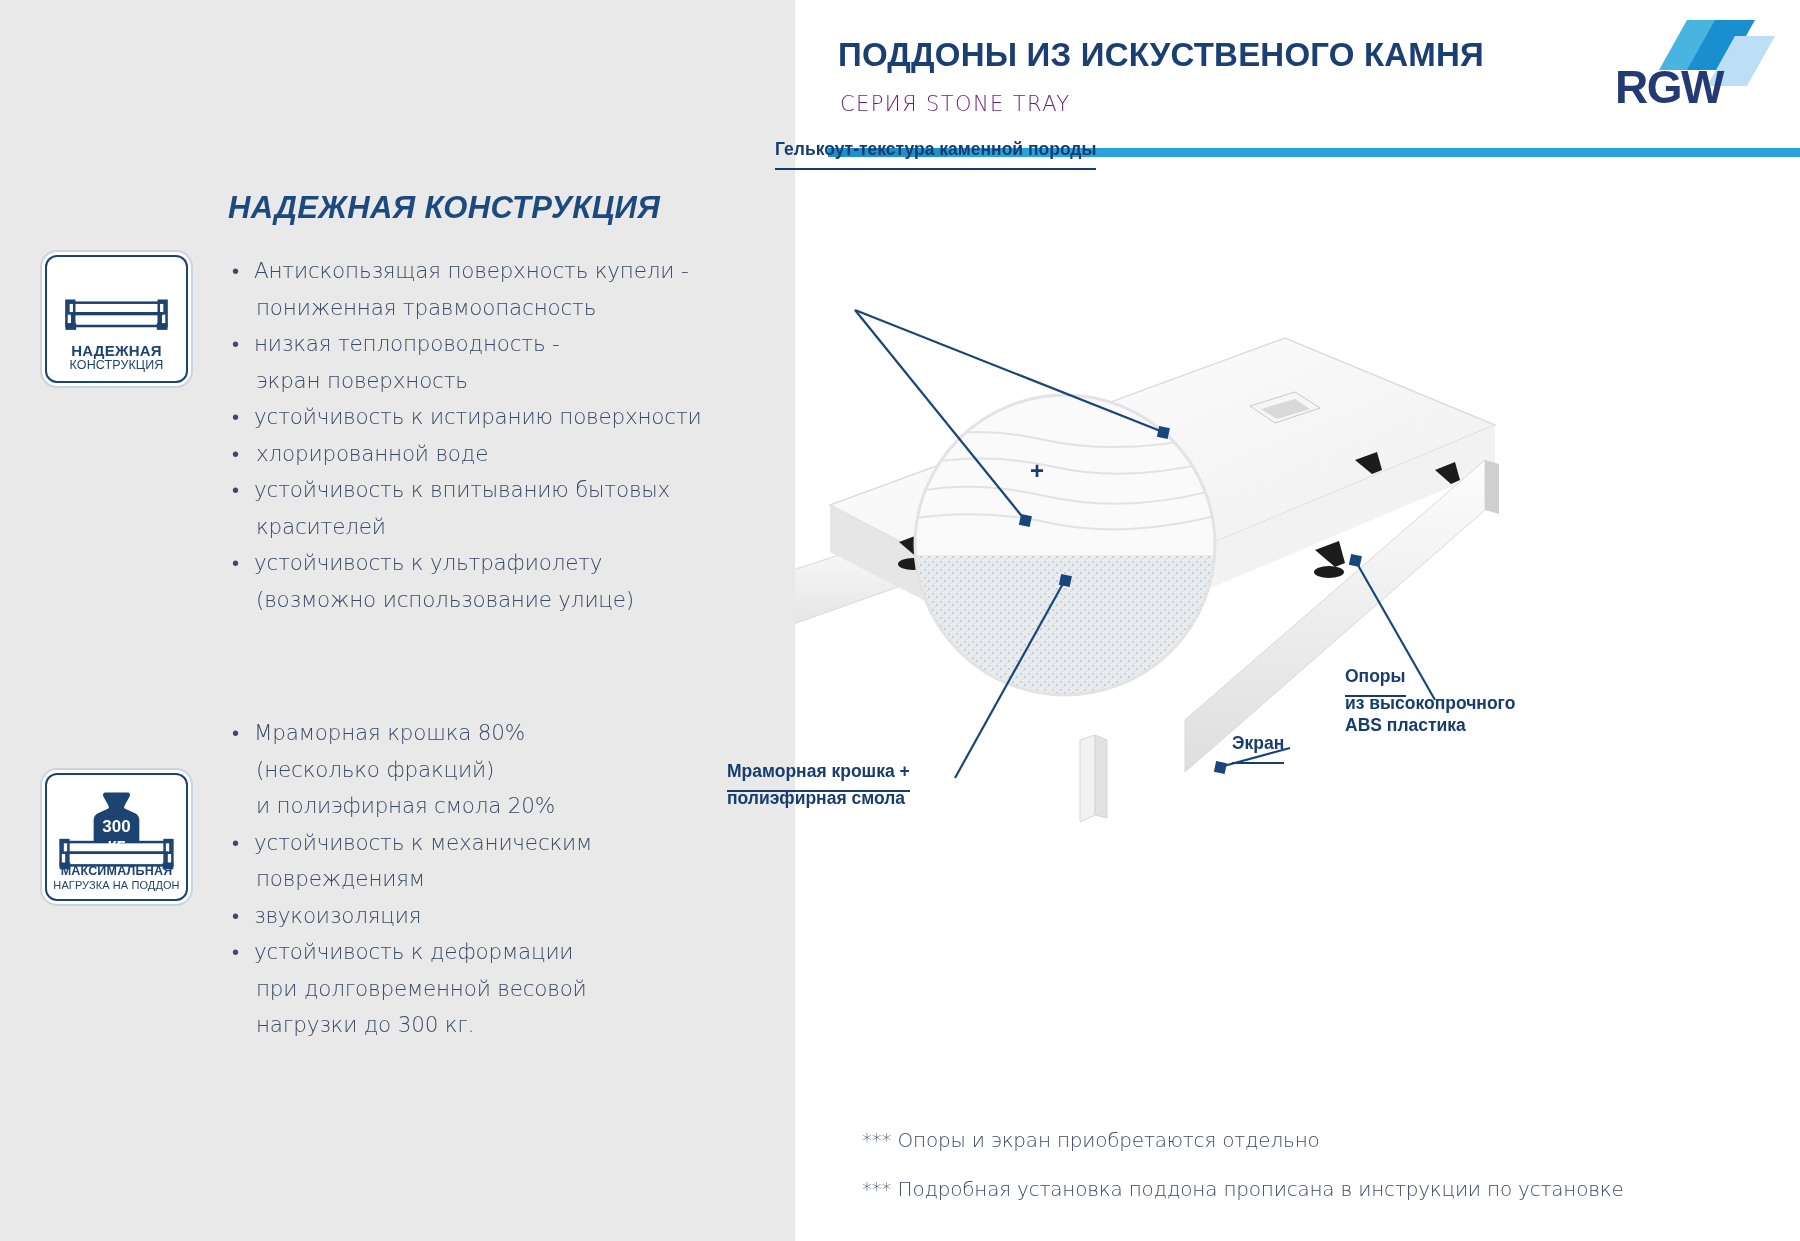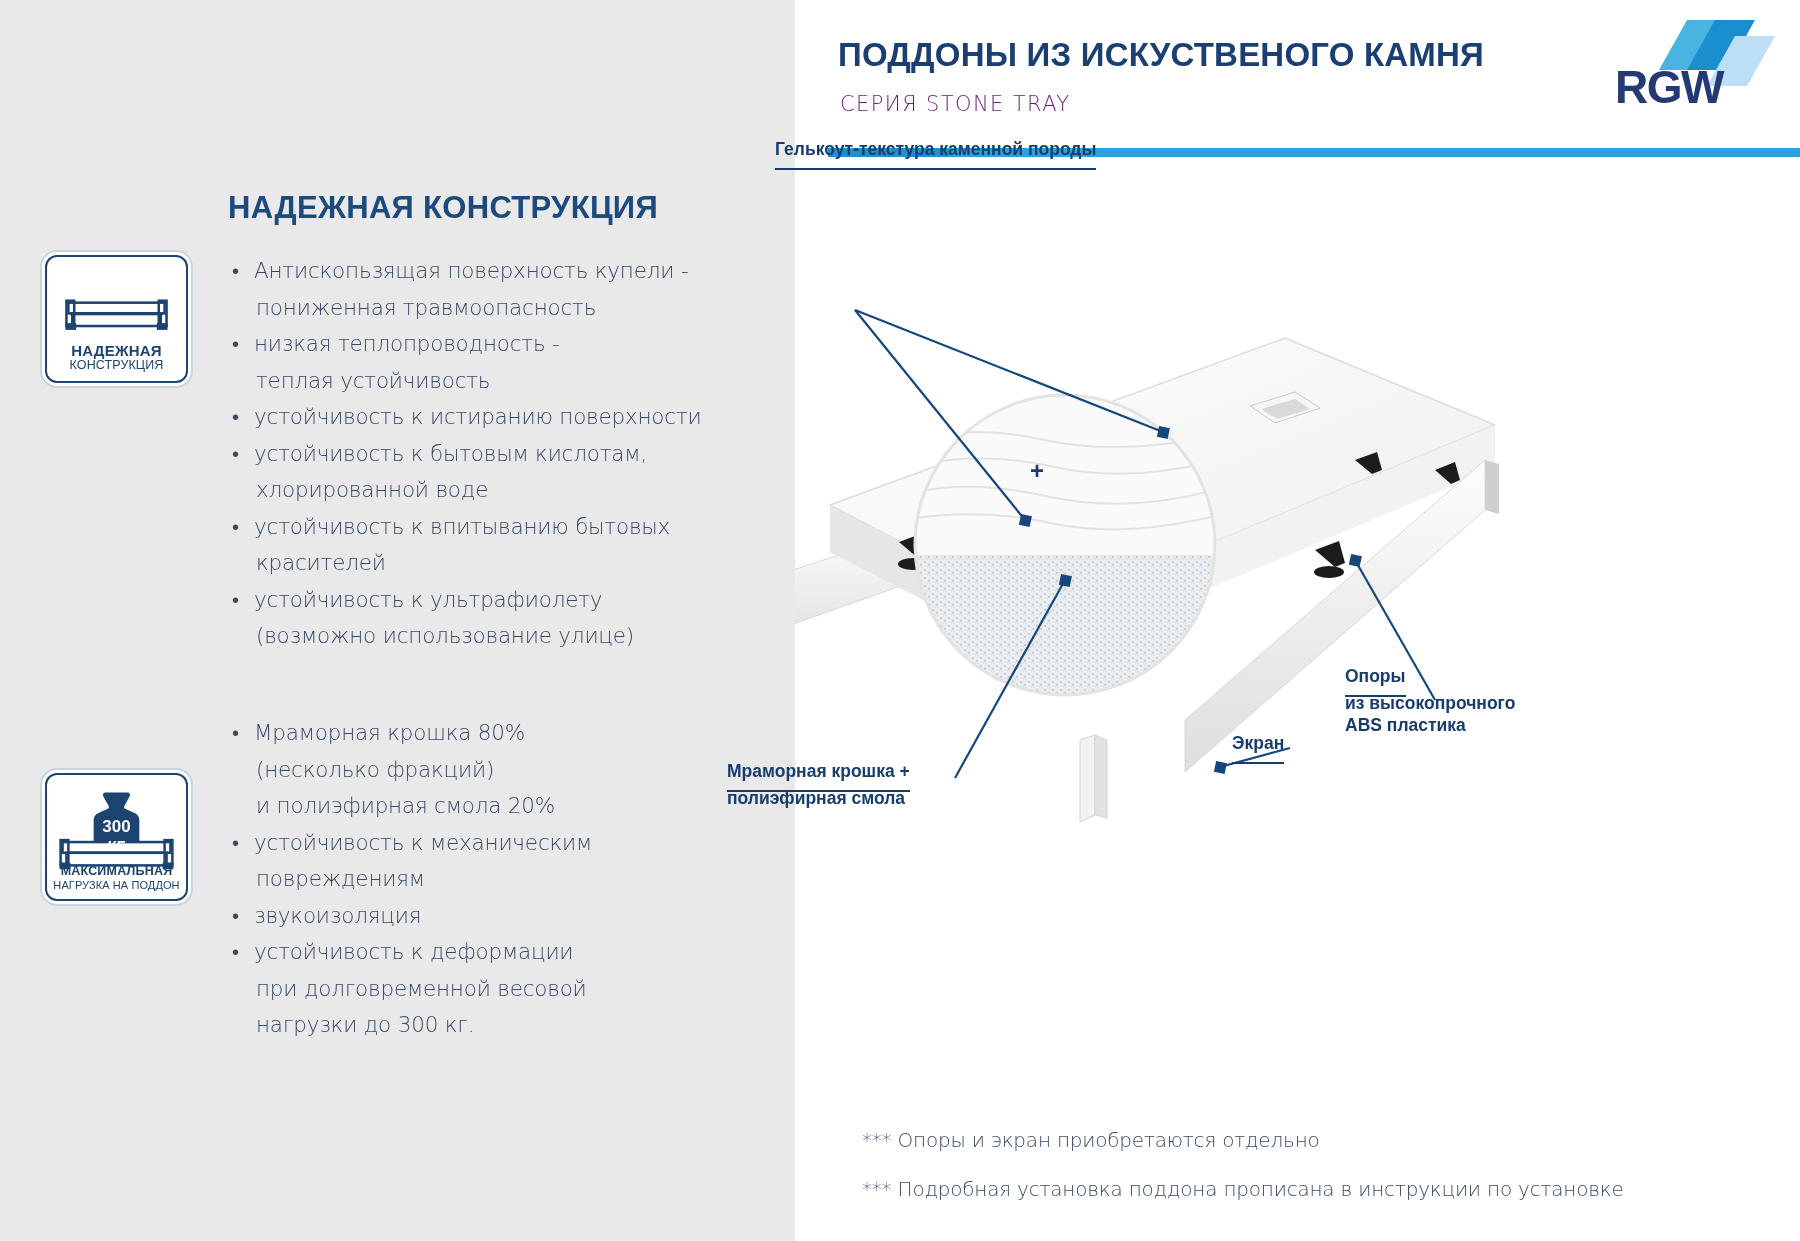--- a/index.html
+++ b/index.html
@@ -60,20 +60,21 @@
     width: 540px;
   }
   #left-heading {
     position: absolute;
     left: 0; top: 190px;
     font-size: 31px;
     font-weight: bold;
     color: #1d4a7e;
     letter-spacing: .3px;
     white-space: nowrap;
+    font-style: italic;
   }
   .bullet-list { position: absolute; left: 0; width: 530px; }
   #bullets-1 { top: 253px; }
   #bullets-2 { top: 715px; }
   .bullet {
     position: relative;
     padding-left: 26px;
     color: #3a4a66;
     font-size: 21.5px;
     line-height: 36.5px;
@@ -214,27 +215,26 @@
 
   <div id="left-content">
     <div id="left-heading">НАДЕЖНАЯ КОНСТРУКЦИЯ</div>
     <div class="bullet-list" id="bullets-1">
         <div class="bullet">
           <span class="cont" style="padding-left: 0px;">Антископьзящая поверхность купели -</span>
           <span class="cont">пониженная травмоопасность</span>
         </div>
         <div class="bullet">
           <span class="cont" style="padding-left: 0px;">низкая теплопроводность -</span>
-          <span class="cont"> теплая устойчивость</span>
+          <span class="cont"> экран поверхность</span>
         </div>
         <div class="bullet">
           <span class="cont" style="padding-left: 0px;">устойчивость к истиранию поверхности</span>
         </div>
         <div class="bullet">
-          <span class="cont" style="padding-left: 0px;">устойчивость к бытовым кислотам,</span>
           <span class="cont">хлорированной воде</span>
         </div>
         <div class="bullet">
           <span class="cont" style="padding-left: 0px;">устойчивость к впитыванию бытовых</span>
           <span class="cont">красителей</span>
         </div>
         <div class="bullet">
           <span class="cont" style="padding-left: 0px;">устойчивость к ультрафиолету</span>
           <span class="cont">(возможно использование улице)</span>
         </div>

